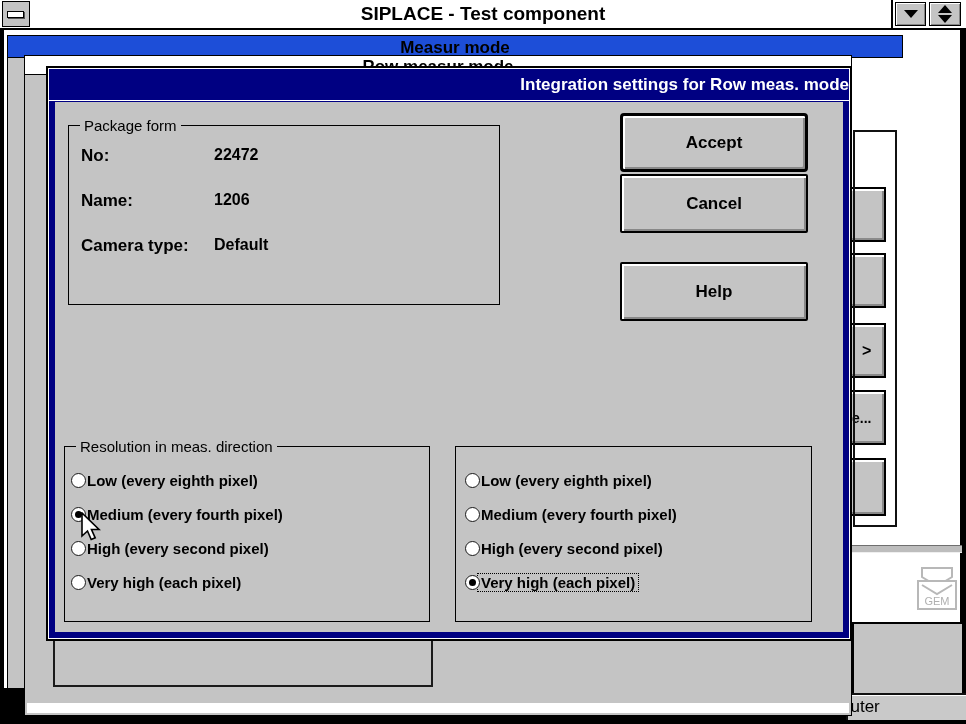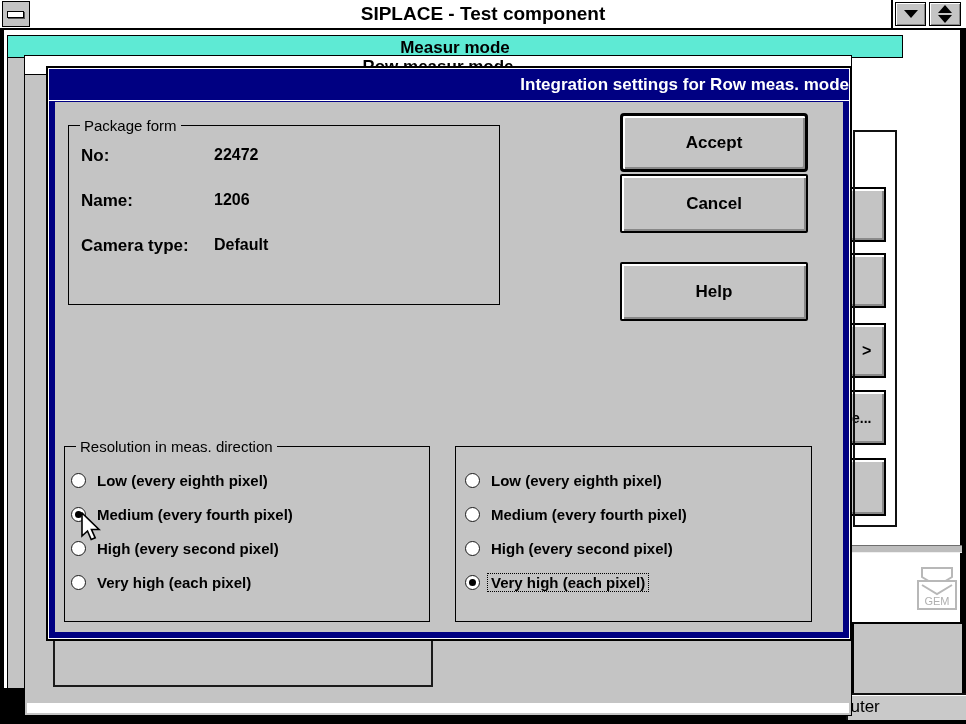--- a/index.html
+++ b/index.html
@@ -23,21 +23,21 @@
   #tb-divider { position:absolute; left:891px; top:0; width:2px; height:28px; background:#000; }
   .tb-btn { position:absolute; top:2px; width:31px; height:24px; background:#c4c4c4; border:1px solid #000;
             box-shadow:inset 1px 1px 0 #fff, inset -1px -1px 0 #868686;
             display:flex; flex-direction:column; align-items:center; justify-content:center; gap:2px; }
   #btn-min { left:895px; } #btn-restore { left:929px; width:32px; }
   .tri-dn { width:0; height:0; border-left:7px solid transparent; border-right:7px solid transparent; border-top:8px solid #000; }
   .tri-up { width:0; height:0; border-left:7px solid transparent; border-right:7px solid transparent; border-bottom:8px solid #000; }
 
   
   #w1-band { left:7px; top:47px; width:27px; height:642px; background:#c4c4c4; border:1px solid #000; z-index:2; }
-  #w1-strip { left:7px; top:35px; width:896px; height:23px; background:#5eead4; border:1px solid #000;
+  #w1-strip { left:7px; top:35px; width:896px; height:23px; background:#1d4ed8; border:1px solid #000;
               text-align:center; font-weight:bold; font-size:17px; line-height:24px; overflow:hidden; z-index:2; }
   #w2 { left:24px; top:55px; width:828px; height:661px; background:#c4c4c4; border:1px solid #000; z-index:4; }
   #w2-strip { position:absolute; left:0; top:0; width:100%; height:19px; background:#fff; border-bottom:1px solid #000;
               text-align:center; font-weight:bold; font-size:17px; line-height:21px; overflow:hidden; }
   #w2-bottom { position:absolute; left:2px; right:2px; bottom:2px; height:10px; background:#fff; }
   #w2-groupbox { position:absolute; left:28px; top:581px; width:380px; height:50px; border:2px solid #1a1a1a; }
 
   
   .rp { z-index:3; }
   #btn-outline { left:853px; top:130px; width:44px; height:397px; border:2px solid #111; }
@@ -74,21 +74,21 @@
   
   .dlg-btn { position:absolute; left:565px; width:188px; height:59px; background:#c4c4c4;
              border:2px solid #000; box-shadow:inset 2px 2px 0 #fff, inset -2px -2px 0 #888;
              font-family:"Liberation Sans", sans-serif; font-weight:bold; font-size:17px; color:#000;
              text-align:center; border-radius:2px; }
   .dlg-btn.default { border:3px solid #000; border-radius:4px; }
 
   
   #resgrp-left  { left:9px;  top:344px; width:366px; height:176px; }
   #resgrp-right { left:400px; top:344px; width:357px; height:176px; }
-  .radio-row { position:absolute; display:flex; align-items:center; gap:11px; }
+  .radio-row { position:absolute; display:flex; align-items:center; gap:1px; }
   .radio-circle { width:15px; height:15px; border:1px solid #1a1a1a; border-radius:50%; background:#fff;
                   position:relative; flex:none; }
   .radio-circle.checked::after { content:""; position:absolute; left:3px; top:3px; width:7px; height:7px;
                   background:#000; border-radius:50%; }
   .radio-label { font-weight:bold; font-size:15px; color:#000; white-space:nowrap; }
   .radio-label.focused { border:1px dotted #000; padding:0 3px; margin:-1px -4px; }
 
   
   #gem { left:913px; top:566px; width:48px; height:46px; }
 

